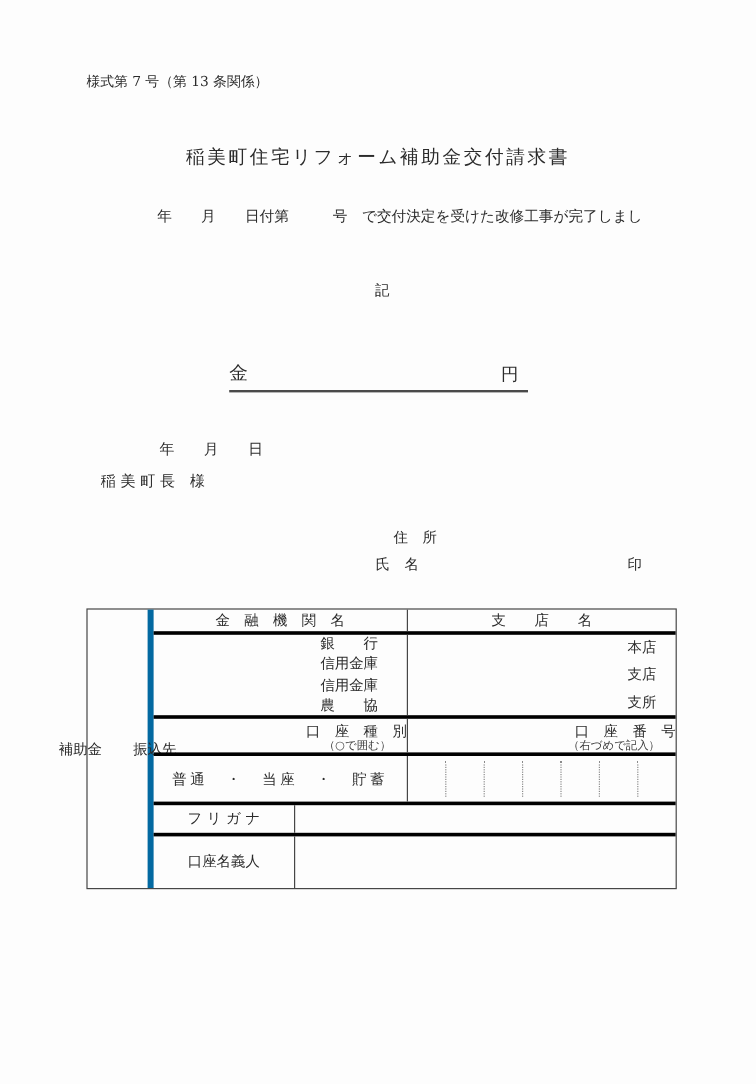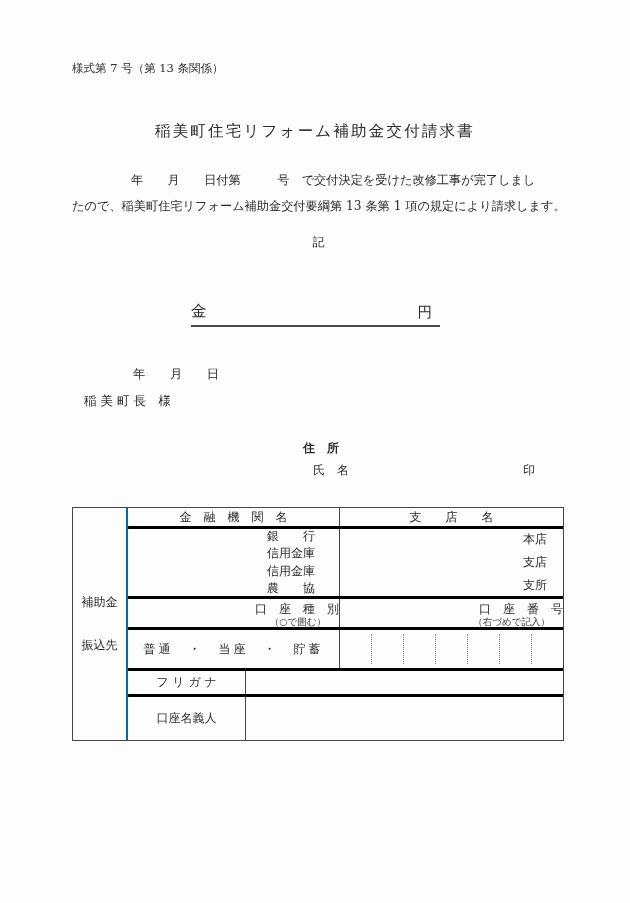--- a/index.html
+++ b/index.html
@@ -23,33 +23,33 @@
   .amount {
     left:191px; top:298px; width:249px; height:24px;
     border-bottom:2px solid #4a4a4a;
     display:flex; justify-content:space-between; align-items:flex-end;
     font-size:15.5px; padding-bottom:3px; box-sizing:content-box;
   }
   .amount .yen { margin-right:8px; font-size:14.5px; }
 
   .date-line { left:133px; top:366px; font-size:12.3px; }
   .addressee { left:84px; top:393px; font-size:12.5px; }
-  .addr-label { left:303px; top:440px; font-size:12px;font-weight:bold; }
+  .addr-label { left:328px; top:440px; font-size:12px; }
   .name-label { left:313px; top:462px; font-size:12px; }
   .seal       { left:523px; top:462px; font-size:12px; }
 
   
   .form-table {
     left:72px; top:507px; width:492px; height:234px;
     border:1px solid #464646; display:flex; font-size:12px;
     box-sizing:border-box; background:#fdfdfd;
   }
   .tbl-left {
-    width:55px; border-right:2px solid #0369a1; box-sizing:border-box;
-    display:flex; flex-direction:column; align-items:center; justify-content:center;
+    width:55px; border-right:5px solid #0369a1; box-sizing:border-box;
+    display:flex; flex-direction:row; align-items:center; justify-content:center;
     gap:26px;
   }
   .tbl-main { flex:1; display:flex; flex-direction:column; min-width:0; }
   .row { display:flex; border-bottom:3px solid #000000; box-sizing:border-box; min-height:0; }
   .r1 { height:21px; } .r2 { height:70px; } .r3 { height:31px; }
   .r4 { height:41px; } .r5 { height:26px; } .r6 { flex:1; border-bottom:none; }
   .cell { box-sizing:border-box; min-width:0; }
   .c-left  { width:212px; border-right:1px solid #464646; }
   .c-right { flex:1; }
   .c-label { width:118px; border-right:1px solid #464646; display:flex; align-items:center; justify-content:center; }
@@ -68,21 +68,20 @@
 </head>
 <body>
 
 <div class="page">
 
   <div class="abs form-number">様式第 7 号（第 13 条関係）</div>
 
   <h1 class="abs doc-title">稲美町住宅リフォーム補助金交付請求書</h1>
 
   <div class="abs body-l1">年　　月　　日付第　　　号　で交付決定を受けた改修工事が完了しまし</div>
-  <div class="abs body-l2">たので、稲美町住宅リフォーム補助金交付要綱第 13 条第 1 項の規定により請求します。</div>
 
   <div class="abs record">記</div>
 
   <div class="abs amount">
     <span>金</span>
     <span class="yen">円</span>
   </div>
 
   <div class="abs date-line">年　　月　　日</div>
 

